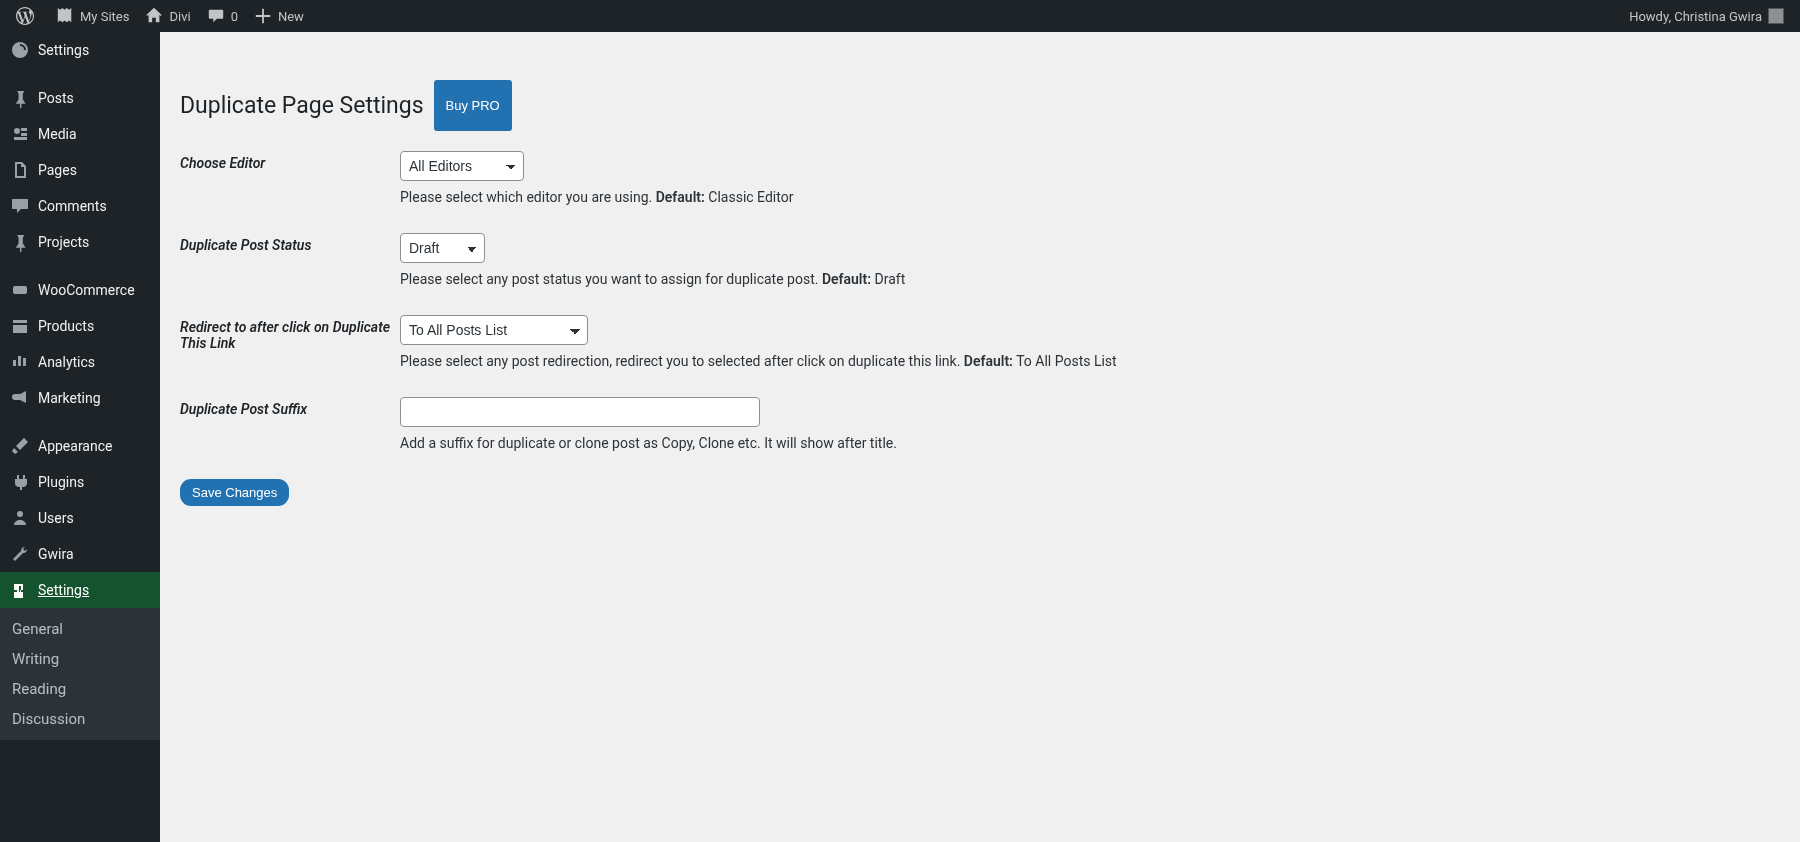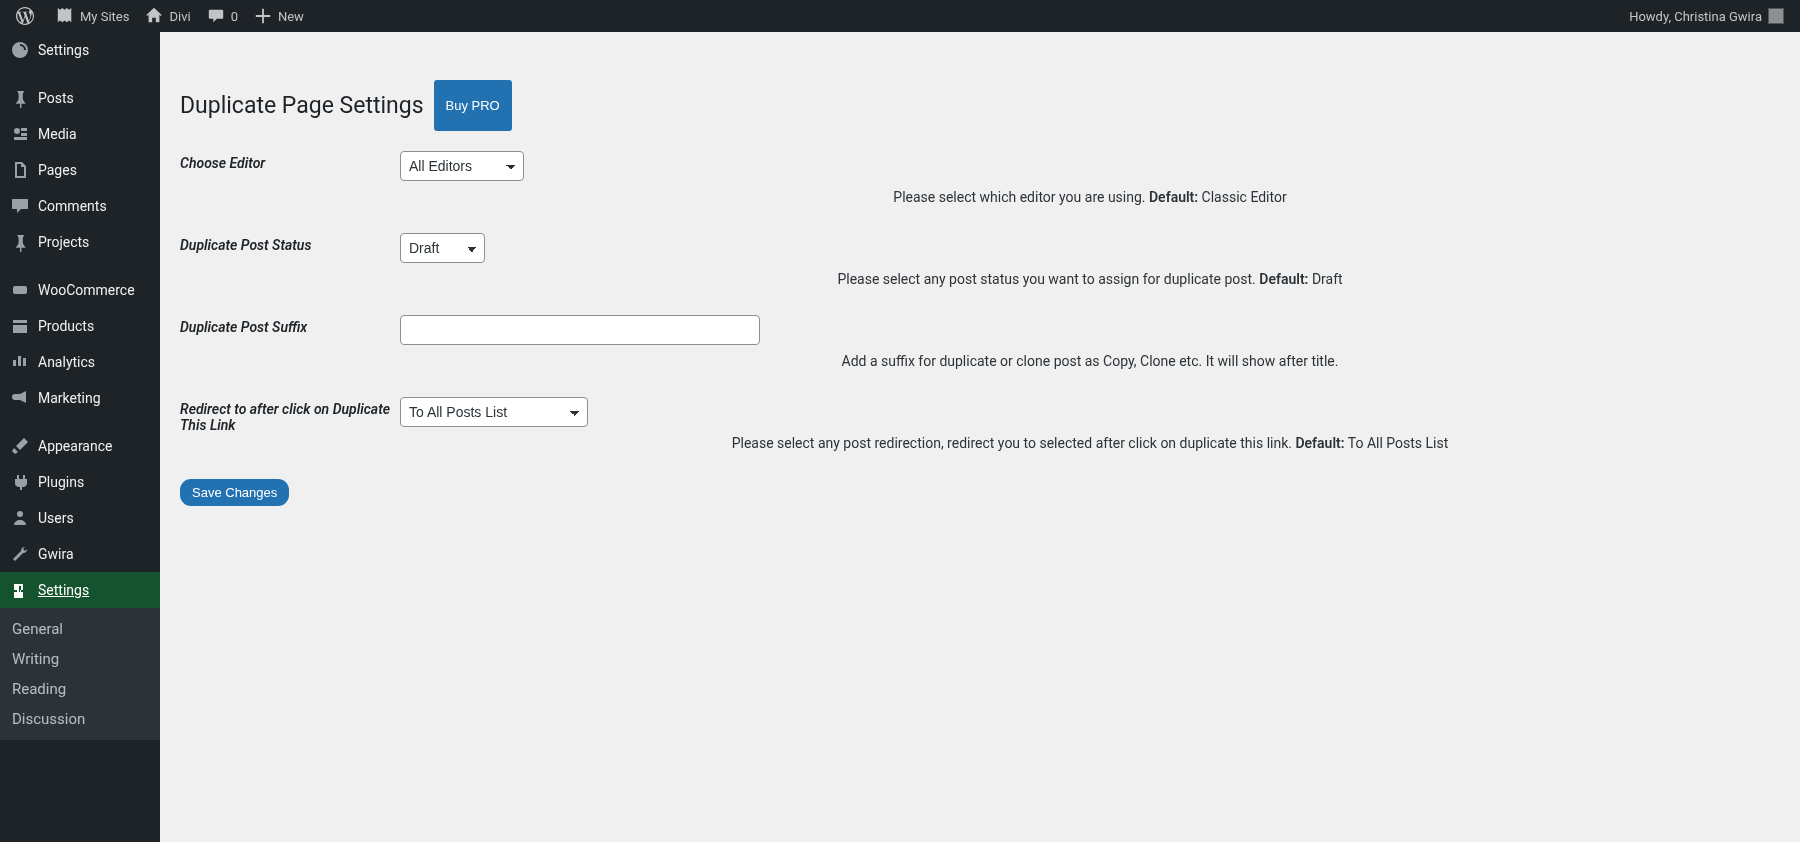--- a/index.html
+++ b/index.html
@@ -32,21 +32,21 @@
 
   .form-table { width: 100%; }
   .form-row { display:flex; align-items:flex-start; margin-bottom: 28px; }
   .form-label { width: 220px; flex-shrink:0; font-weight:600; color:#1d2327; padding-top: 4px; font-size: 14px; font-style: italic; }
   .form-field { flex:1; }
   select { height: 30px; border:1px solid #8c8f94; border-radius:4px; background:#fff; padding: 0 28px 0 8px; font-size:14px; color:#2c3338; appearance:none; background-image: linear-gradient(45deg, transparent 50%, #2c3338 50%), linear-gradient(135deg, #2c3338 50%, transparent 50%); background-position: right 12px top 13px, right 7px top 13px; background-size: 5px 5px; background-repeat:no-repeat; }
   .select-editor { width: 124px; }
   .select-status { width: 85px; }
   .select-redirect { width: 188px; }
   input[type=text] { height:30px; width:360px; border:1px solid #8c8f94; border-radius:4px; padding:0 8px; font-size:14px; background:#fff; }
-  .description { margin-top: 8px; font-size:14px; color:#2c3338;text-align:center; }
+  .description { margin-top: 8px; font-size:14px; color:#2c3338; }
   .description strong { font-weight:600; }
   .submit-btn { background:#2271b1; color:#fff; border:none; padding: 6px 12px; font-size:13px; border-radius:11px; cursor:pointer; }
 </style>
 </head>
 <body>
 
 <div class="adminbar">
   <div class="adminbar-left">
     <div class="adminbar-item">
       <span class="ab-icon">
@@ -256,35 +256,35 @@
         <select class="select-status">
           <option>Draft</option>
         </select>
         <div class="description">
           <span>Please select any post status you want to assign for duplicate post. </span><strong>Default:</strong><span> Draft</span>
         </div>
       </div>
     </div>
 
     <div class="form-row">
-      <div class="form-label">Duplicate Post Suffix</div>
-      <div class="form-field">
-        <input type="text" value="" style="">
-        <div class="description">Add a suffix for duplicate or clone post as Copy, Clone etc. It will show after title.</div>
-      </div>
-    </div>
-
-    <div class="form-row">
       <div class="form-label">Redirect to after click on Duplicate This Link</div>
       <div class="form-field">
         <select class="select-redirect">
           <option>To All Posts List</option>
         </select>
         <div class="description">
           <span>Please select any post redirection, redirect you to selected after click on duplicate this link. </span><strong>Default:</strong><span> To All Posts List</span>
         </div>
       </div>
     </div>
 
+    <div class="form-row">
+      <div class="form-label">Duplicate Post Suffix</div>
+      <div class="form-field">
+        <input type="text" value="" style="">
+        <div class="description">Add a suffix for duplicate or clone post as Copy, Clone etc. It will show after title.</div>
+      </div>
+    </div>
+
   </div>
 
   <button class="submit-btn">Save Changes</button>
 </div>
 
 </body></html>

